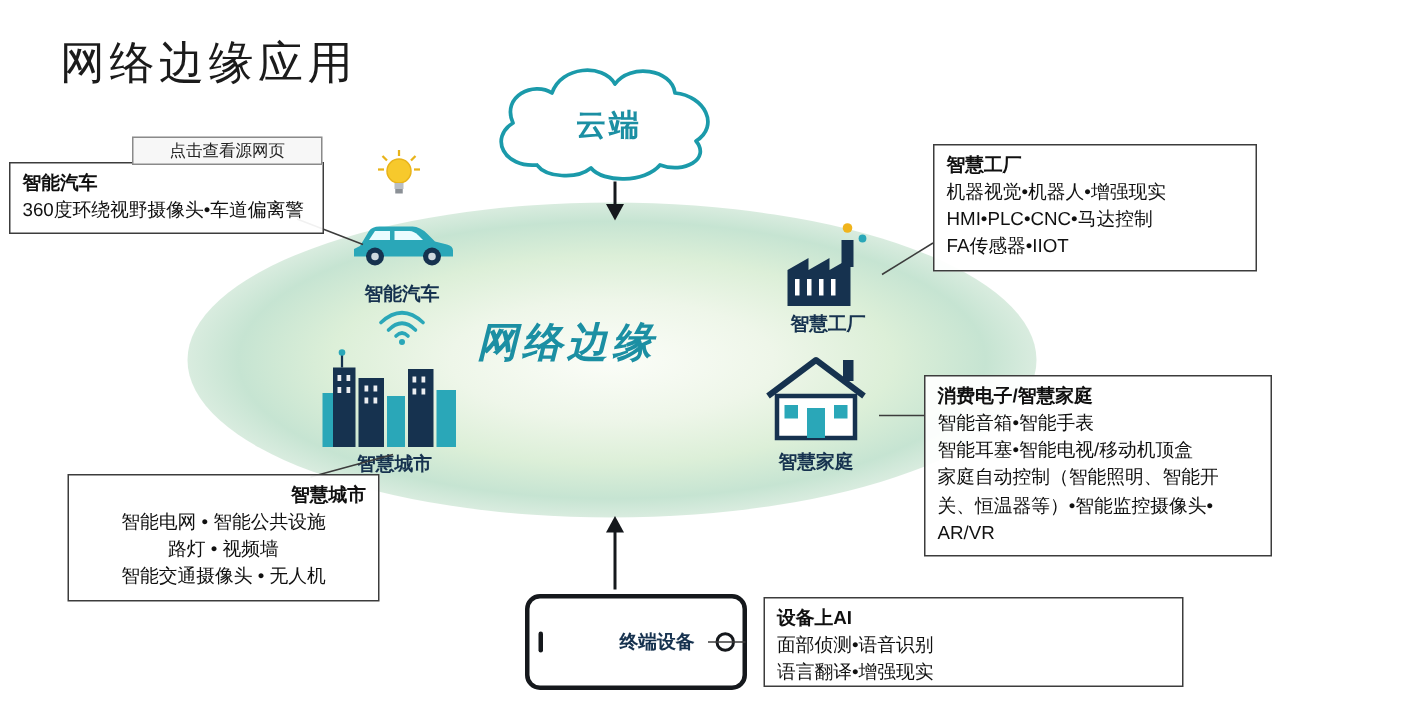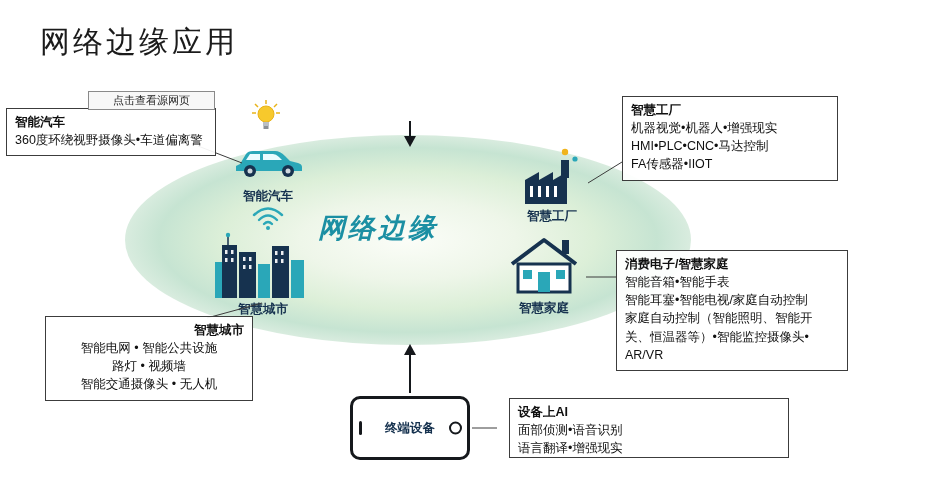--- a/index.html
+++ b/index.html
@@ -39,35 +39,43 @@
     position:absolute;z-index:4;border:1px solid #3c3c3c;background:rgba(255,255,255,0.93);
     padding:4px 8px 6px;font-size:12.5px;line-height:1.45;color:#101010;
   }
   .note-title{font-weight:700;}
   .note-title.right{text-align:right;}
   .note-line.center{text-align:center;}
   .overlay{position:absolute;left:0;top:0;width:934px;height:480px;z-index:3;pointer-events:none;}
   .phone{
     position:absolute;left:350px;top:396px;width:114px;height:58px;z-index:3;
     border:3px solid #15181c;border-radius:10px;background:#fff;
-    display:flex;align-items:center;justify-content:center;
+    display:flex;align-items:center;justify-content:center;padding-left:28px;
   }
   .phone-label{font-size:12.5px;font-weight:700;color:#16324f;}
   .phone-slit{position:absolute;left:6px;top:50%;transform:translateY(-50%);width:3px;height:14px;background:#15181c;border-radius:2px;}
   .phone-btn{position:absolute;right:5px;top:50%;transform:translateY(-50%);width:9px;height:9px;border:2px solid #15181c;border-radius:50%;}
 </style>
 </head>
 <body>
 
 <div class="stage">
 
   <div class="page-title">网络边缘应用</div>
 
   <div class="src-badge">点击查看源网页</div>
 
+  <div class="cloud">
+    <span>
+      <svg width="176" height="88" viewBox="0 0 176 88">
+        <path d="M40,76 C18,78 8,58 24,48 C16,30 38,20 50,28 C56,10 84,8 92,22 C102,8 130,12 132,28 C152,30 162,50 146,60 C156,72 138,82 122,76 C112,88 84,88 76,78 C66,86 46,84 40,76 Z" fill="#ffffff" stroke="#1b9aaa" stroke-width="2.5" stroke-linejoin="round"></path>
+      </svg>
+    </span>
+    <span class="cloud-label">云端</span>
+  </div>
 
   <div class="edge-ellipse"></div>
   <div class="edge-label">网络边缘</div>
 
   <div class="icon" style="left:252px;top:100px;">
     <svg width="28" height="34" viewBox="0 0 28 34">
       <g stroke="#e8b31a" stroke-width="1.5">
         <line x1="14" y1="0" x2="14" y2="4"></line>
           <line x1="3" y1="4" x2="6" y2="7"></line>
         <line x1="25" y1="4" x2="22" y2="7"></line>
@@ -185,21 +193,21 @@
   <div class="note" style="left:622px;top:96px;width:198px;">
     <div class="note-title">智慧工厂</div>
     <div class="note-line">机器视觉•机器人•增强现实</div>
     <div class="note-line">HMI•PLC•CNC•马达控制</div>
     <div class="note-line">FA传感器•IIOT</div>
   </div>
 
   <div class="note" style="left:616px;top:250px;width:214px;">
     <div class="note-title">消费电子/智慧家庭</div>
     <div class="note-line">智能音箱•智能手表</div>
-    <div class="note-line">智能耳塞•智能电视/家庭自动控制</div>
+    <div class="note-line">智能耳塞•智能电视/移动机顶盒</div>
     <div class="note-line">家庭自动控制（智能照明、智能开</div>
     <div class="note-line">关、恒温器等）•智能监控摄像头•</div>
     <div class="note-line">AR/VR</div>
   </div>
 
   <div class="note" style="left:45px;top:316px;width:190px;">
     <div class="note-title right">智慧城市</div>
     <div class="note-line center">智能电网 • 智能公共设施</div>
     <div class="note-line center">路灯 • 视频墙</div>
     <div class="note-line center">智能交通摄像头 • 无人机</div>

